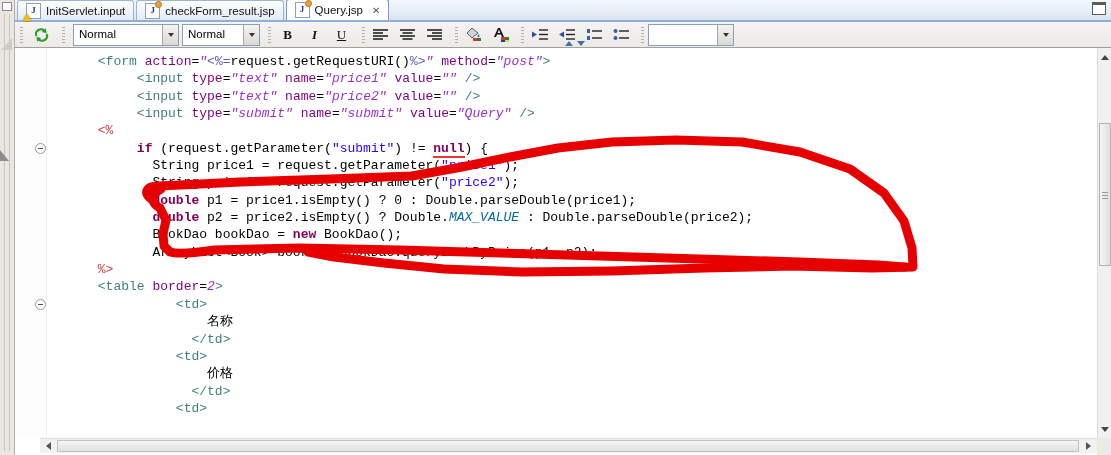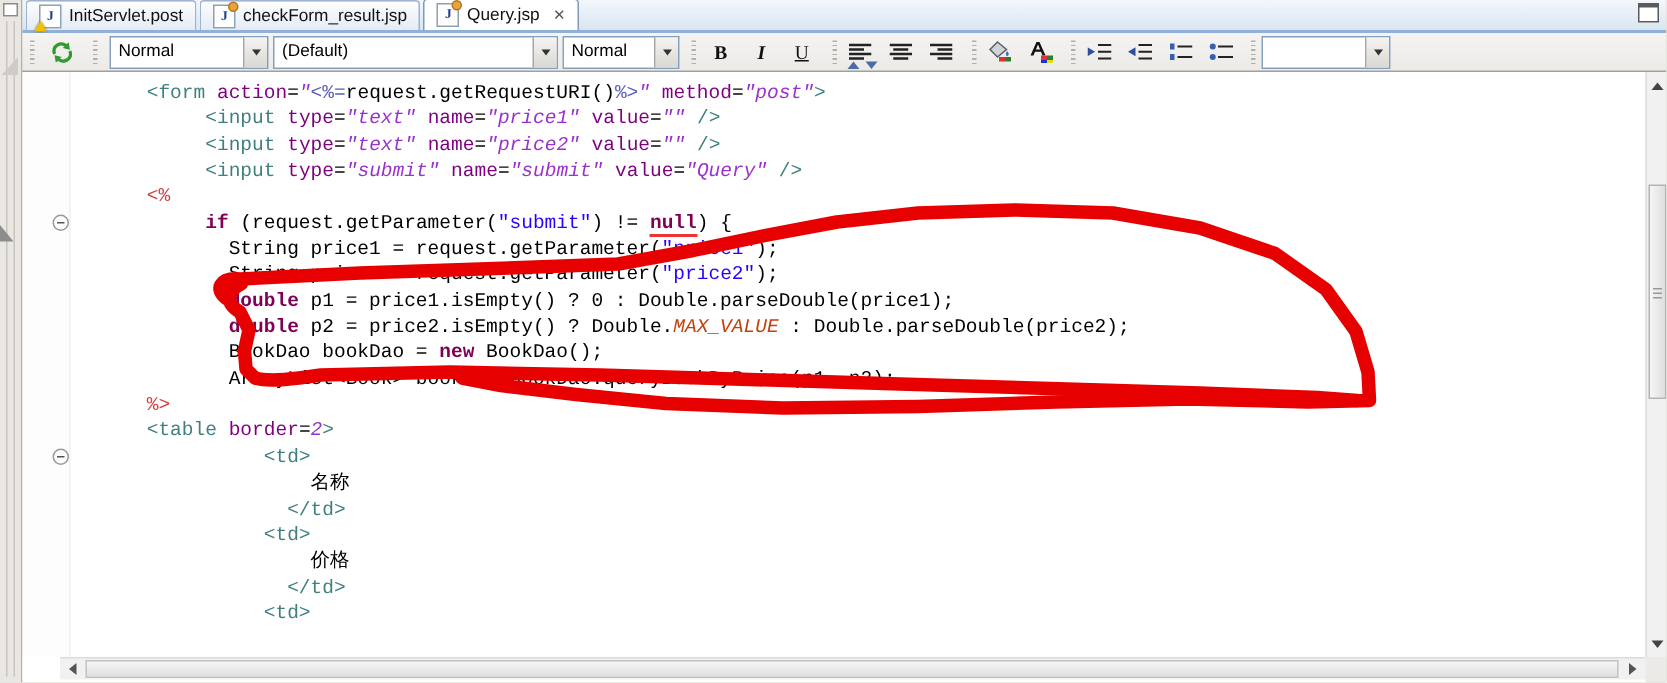--- a/index.html
+++ b/index.html
@@ -50,21 +50,21 @@
   .code-area{position:absolute;left:0;top:0;padding:5px 0 0 36px;}
   .code-line{white-space:pre;height:17.35px;font:13px/17.35px "Liberation Mono","DejaVu Sans Mono",monospace;color:#000;}
   .sg-t{color:#3F7F7F;}
   .sg-a{color:#7F007F;}
   .sg-v,.sg-n{color:#9932CC;font-style:italic;}
   .sg-k{color:#7F0055;font-weight:bold;}
   .sg-ke{color:#7F0055;font-weight:bold;border-bottom:2px solid #e33;}
   .sg-s{color:#2A00FF;}
   .sg-j{color:#cc4444;}
   .sg-jd{color:#5b5bb5;}
-  .sg-f{color:#c2410c;font-style:italic;}
+  .sg-f{color:#0369a1;font-style:italic;}
   .sg-p{color:#000;}
   
   .vscroll{position:absolute;left:1097px;top:48px;width:14px;height:390px;background:#f1f1f1;border-left:1px solid #dcdcdc;box-sizing:border-box;}
   .vthumb{position:absolute;left:1px;top:75px;width:12px;height:143px;background:linear-gradient(to right,#f6f6f6,#dedede);border:1px solid #b4b4b4;box-sizing:border-box;}
   .vthumb .g{position:absolute;left:2px;width:6px;height:1px;background:#9a9a9a;}
   .sb-up,.sb-dn{position:absolute;left:0;width:14px;height:14px;display:flex;align-items:center;justify-content:center;}
   .sb-up{top:2px}.sb-dn{bottom:2px}
   .sb-up i{width:0;height:0;border-left:4px solid transparent;border-right:4px solid transparent;border-bottom:5px solid #444;}
   .sb-dn i{width:0;height:0;border-left:4px solid transparent;border-right:4px solid transparent;border-top:5px solid #444;}
   .hgap{position:absolute;left:15px;top:438px;width:25px;height:15px;background:#fff;}
@@ -85,21 +85,21 @@
   <div class="trim">
     <div class="groove"></div>
     <div class="trim-sq"></div>
     <div class="trim-tri1"></div>
     <div class="trim-tri2"></div>
   </div>
 
   <div class="tabbar">
     <div class="tab">
       <span class="ficon">J<i class="warn"></i></span>
-      <span>InitServlet.post</span>
+      <span>InitServlet.input</span>
     </div>
     <div class="tab">
       <span class="ficon">J<i class="dot"></i></span>
       <span>checkForm_result.jsp</span>
     </div>
     <div class="tab active">
       <span class="ficon">J<i class="dot"></i></span>
       <span>Query.jsp</span>
       <span class="close">✕</span>
     </div>
@@ -112,26 +112,20 @@
       <svg width="17" height="16" viewBox="0 0 17 16">
         <path d="M3.5 9 A5 4.6 0 0 1 12 4.2" fill="none" stroke="#2f9b2f" stroke-width="2.2"></path>
         <polygon points="12.8,1.2 13.6,6.2 8.8,5" fill="#2f9b2f"></polygon>
         <path d="M13.5 7 A5 4.6 0 0 1 5 11.8" fill="none" stroke="#2f9b2f" stroke-width="2.2"></path>
         <polygon points="4.2,14.8 3.4,9.8 8.2,11" fill="#2f9b2f"></polygon>
       </svg>
     </span>
     <span class="grip"></span>
     <span class="dd" style="width:104px;margin-left:8px">
       <span class="lbl">Normal</span>
-      <span class="arr">
-          <i></i>
-        </span>
-    </span>
-    <span class="dd" style="width:188px;margin-left:3px">
-      <span class="lbl">(Default)</span>
       <span class="arr">
           <i></i>
         </span>
     </span>
     <span class="dd" style="width:76px;margin-left:3px">
       <span class="lbl">Normal</span>
       <span class="arr">
           <i></i>
         </span>
     </span>

